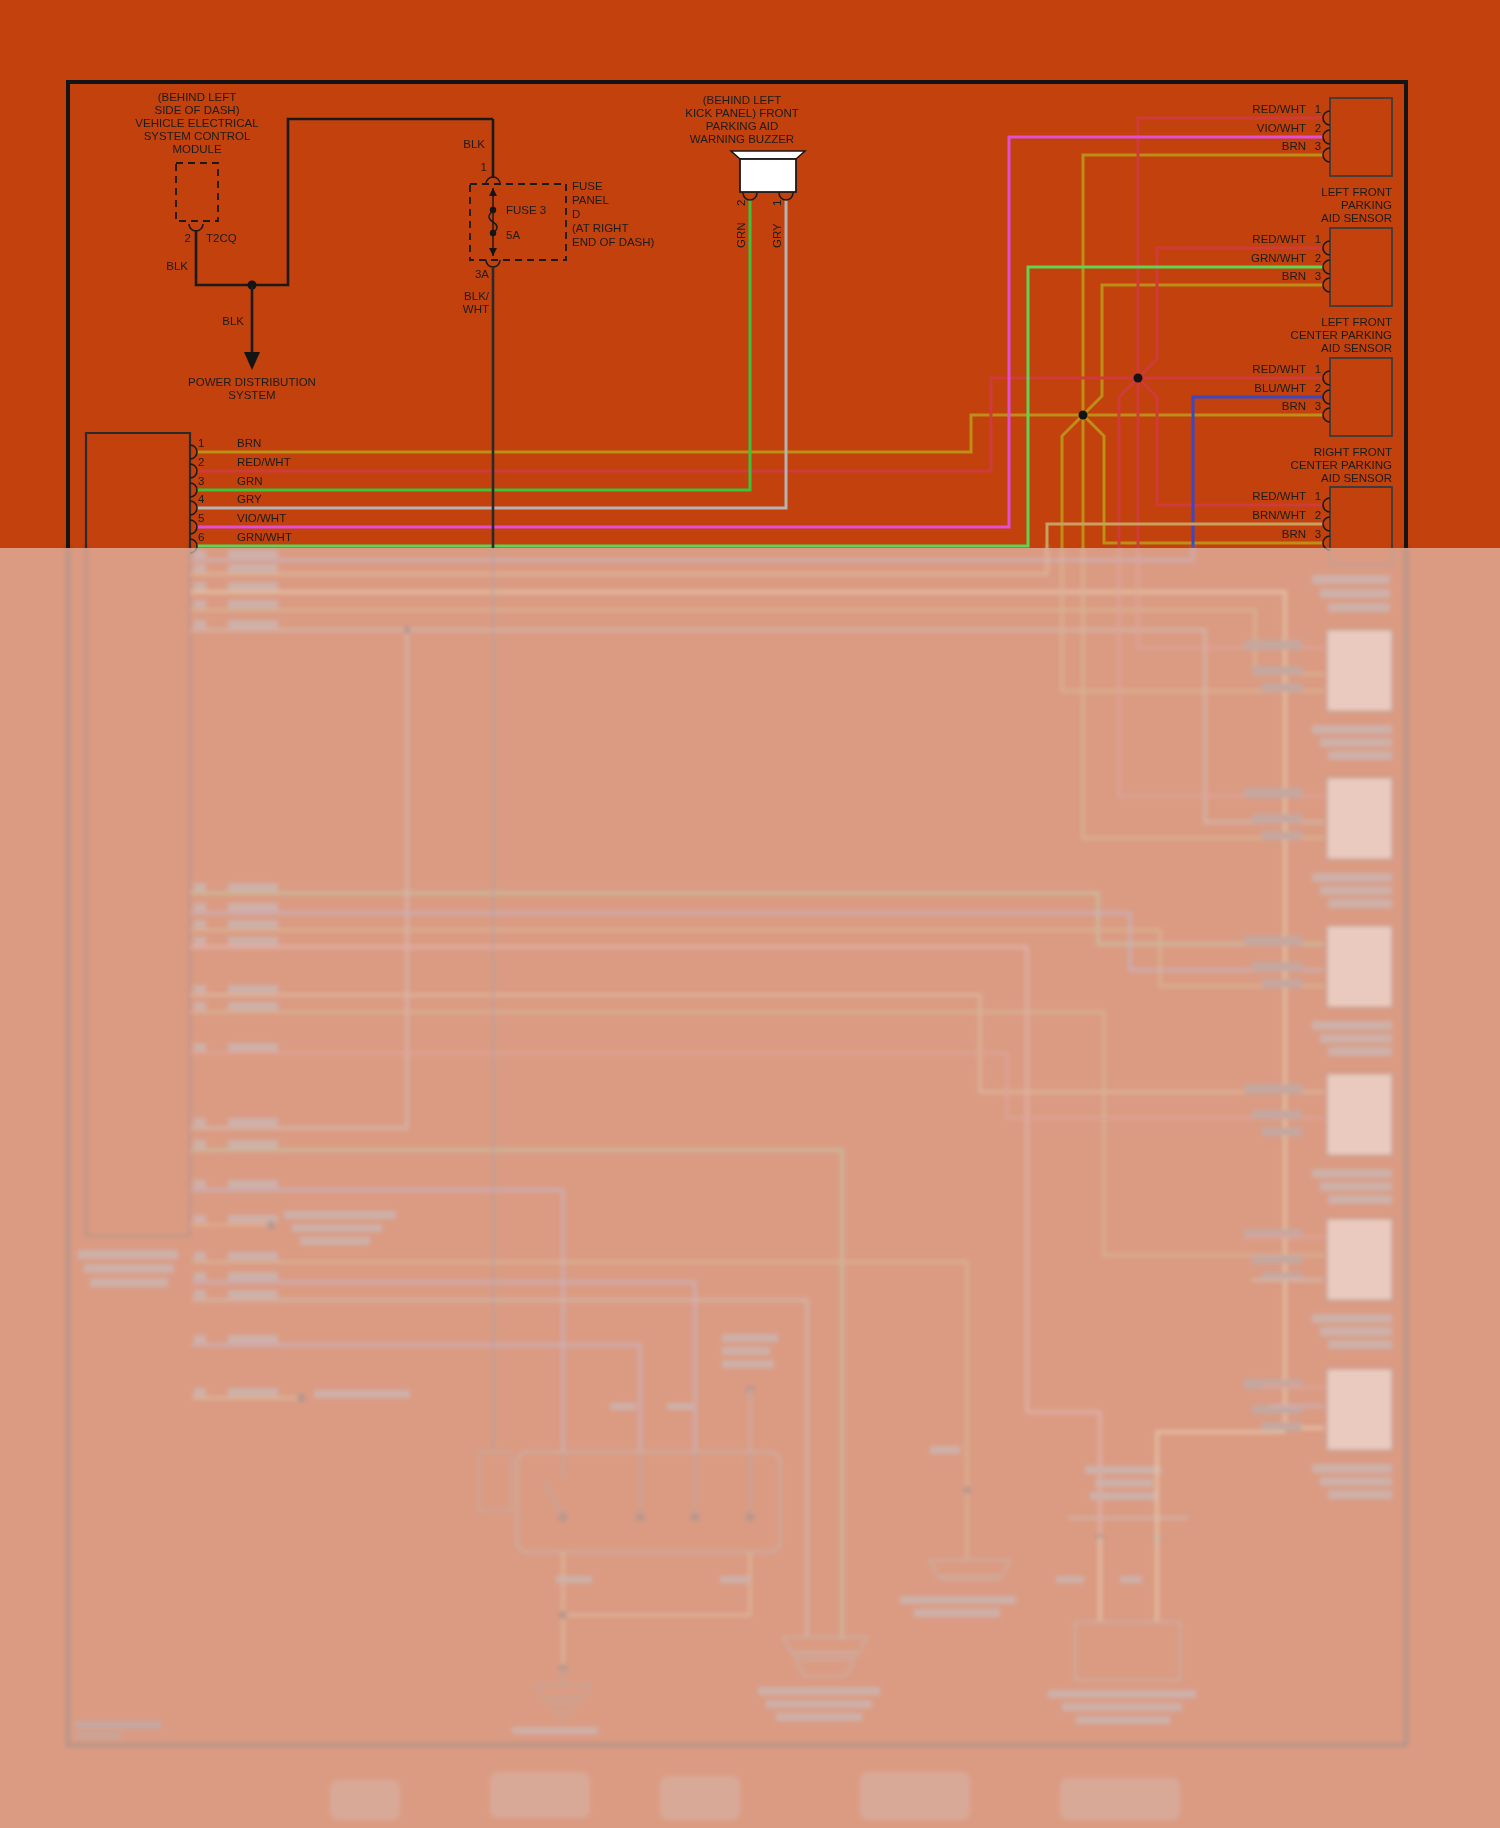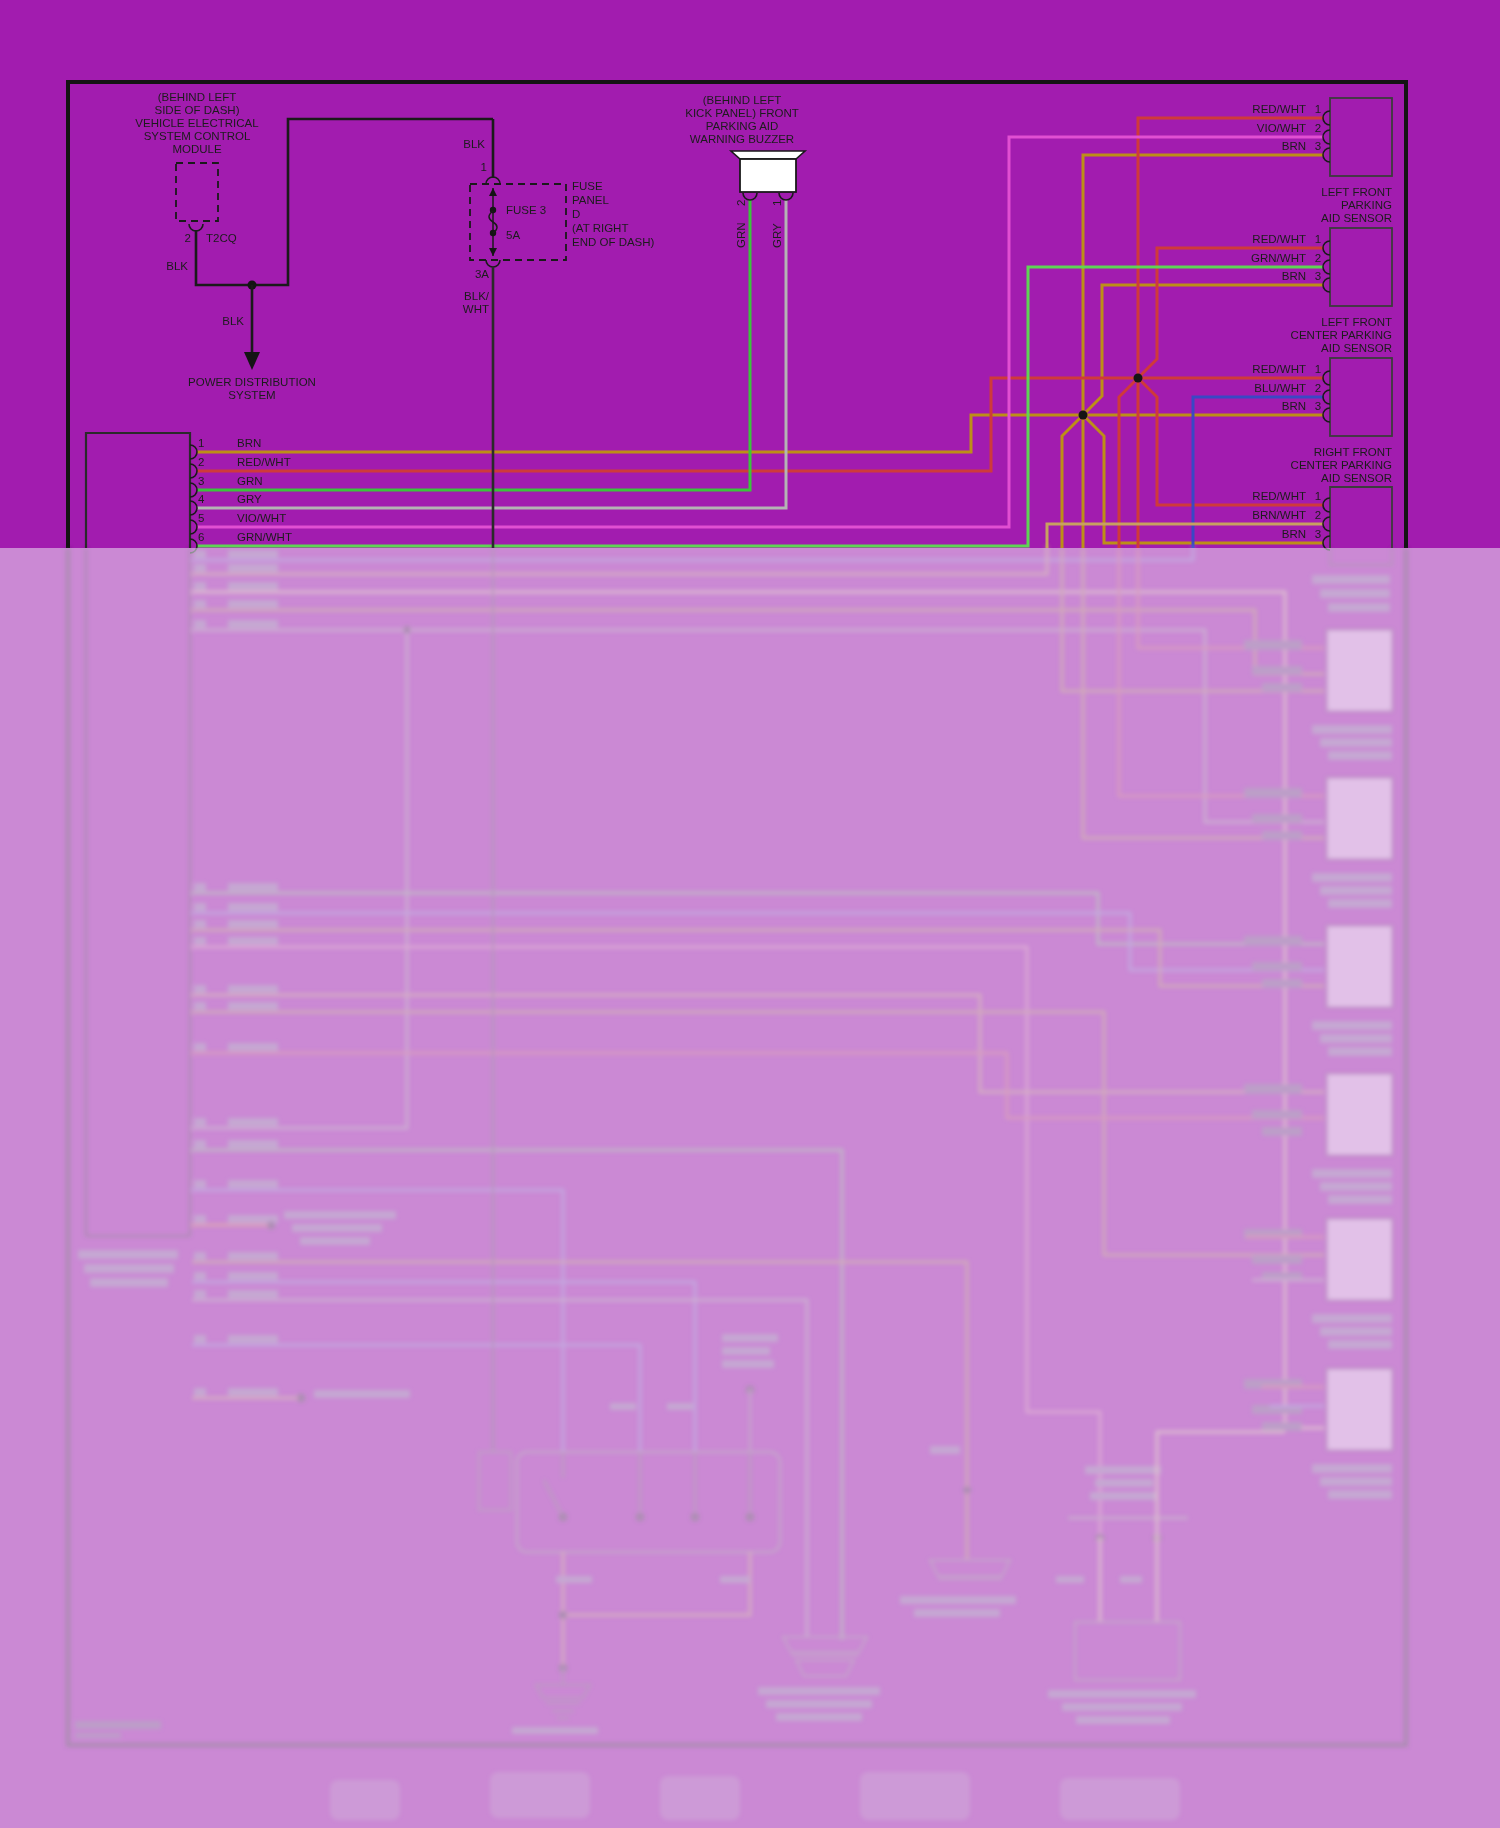--- a/index.html
+++ b/index.html
@@ -1,16 +1,16 @@
 <!DOCTYPE html>
 <html><head>
 <meta charset="utf-8">
 <style>
   html,body{margin:0;padding:0;background:#ffffff;}
-  .stage{position:relative;width:1500px;height:1828px;background:#a21caf;overflow:hidden;text-align:right;}
+  .stage{position:relative;width:1500px;height:1828px;background:#c2410c;overflow:hidden;text-align:right;}
   svg{position:absolute;left:0;top:0;}
   text{font-family:"Liberation Sans", sans-serif;font-size:11.5px;fill:#1c1c1c;}
   .tm{text-anchor:middle;}
   .te{text-anchor:end;}
   .ts{text-anchor:start;}
   .w{fill:none;stroke-width:3;stroke-linejoin:miter;}
   .wb{fill:none;stroke:#1a1a1a;stroke-width:2.6;}
   .box{fill:none;stroke:#3c3c3c;stroke-width:1.8;}
   .dash{fill:none;stroke:#1a1a1a;stroke-width:1.8;stroke-dasharray:7 5;}
   .arc{fill:none;stroke:#1a1a1a;stroke-width:1.6;}

